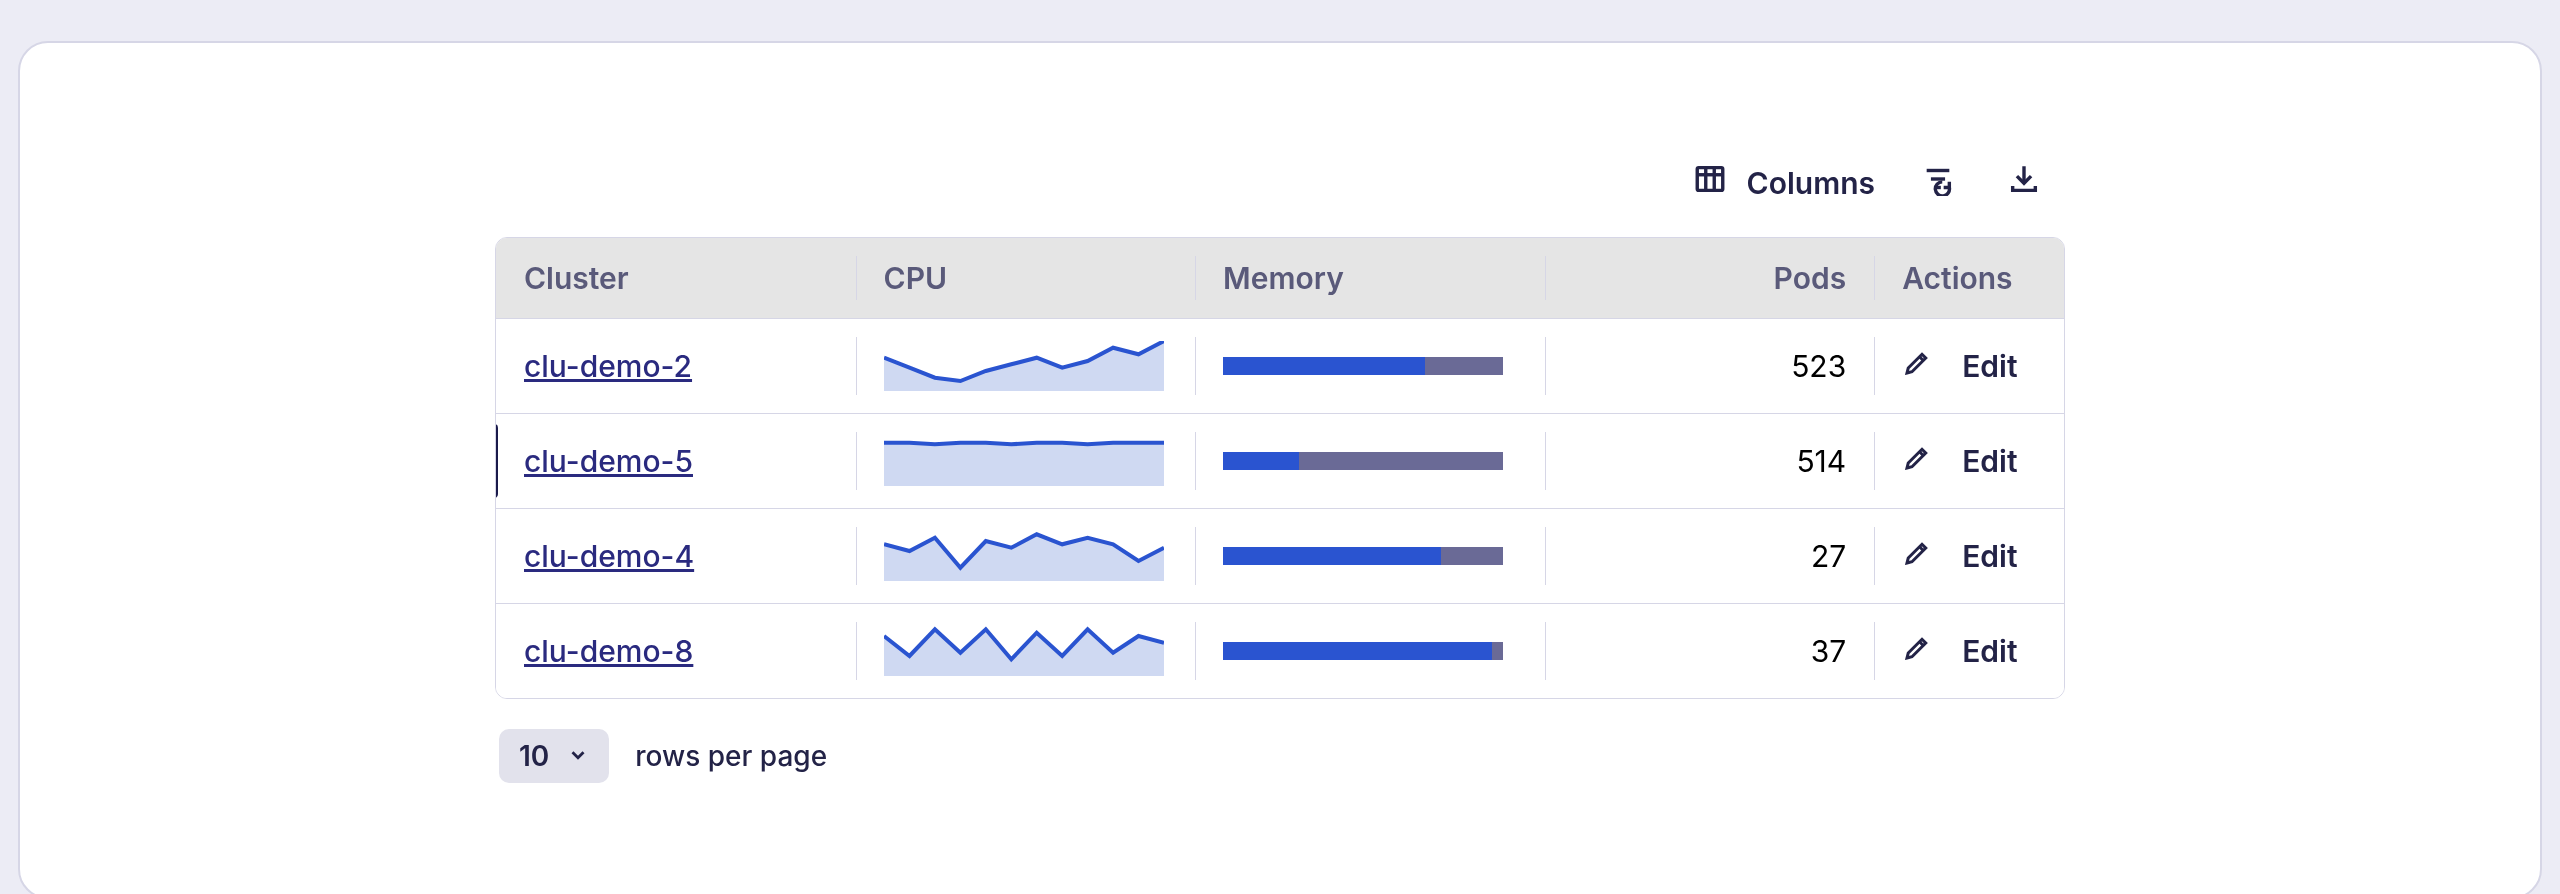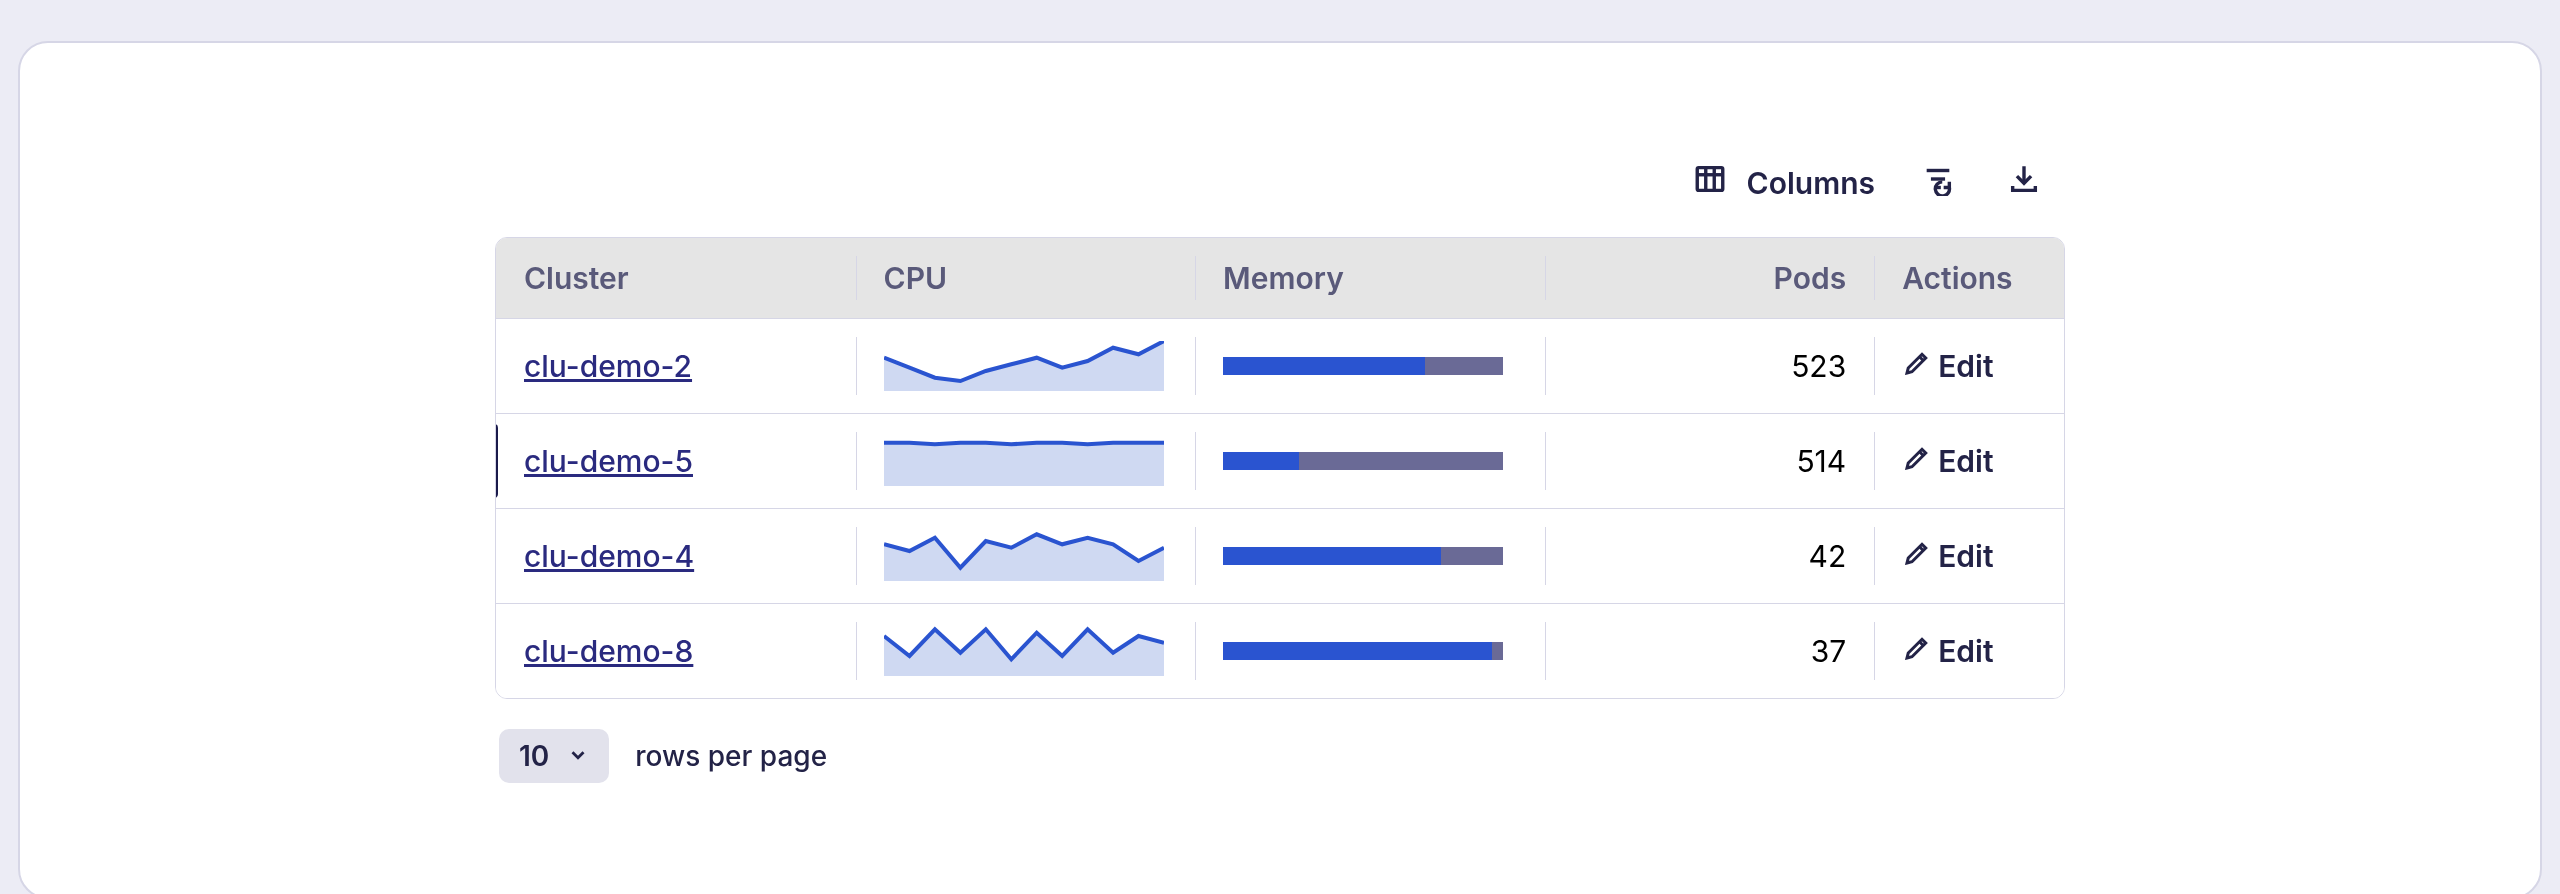--- a/index.html
+++ b/index.html
@@ -112,21 +112,21 @@
   .progress {
     width: 280px; height:18px;
     background: var(--progress-track);
     display:flex;
   }
   .progress-fill {
     height:100%;
     background: var(--progress-fill);
   }
   .edit-btn {
-    display:flex; align-items:center; gap:6px;
+    display:flex; align-items:center; gap:30px;
     color: var(--text-primary);
     font-weight:600;
     cursor:pointer;
   }
   .edit-btn svg { width:30px; height:30px; stroke:var(--text-primary); stroke-width:2.4; fill:none; }
   .row-indicator {
     position:absolute;
     left:-6px; top:10px; bottom:10px; width:8px;
     background:#1a1a4a;
     border-radius:6px;
@@ -273,21 +273,21 @@
                 <path class="area" d="M0.0,13.3L25.5,20.0L50.9,6.7L76.4,36.7L101.8,10.0L127.3,16.7L152.7,3.3L178.2,13.3L203.6,6.7L229.1,13.3L254.5,30.0L280.0,16.7 L280,50 L0,50 Z"></path>
                 <path class="line" d="M0.0,13.3L25.5,20.0L50.9,6.7L76.4,36.7L101.8,10.0L127.3,16.7L152.7,3.3L178.2,13.3L203.6,6.7L229.1,13.3L254.5,30.0L280.0,16.7"></path>
               </svg>
             </div>
             <div class="cell col-memory col-divider">
               <div class="progress">
                 <div class="progress-fill" style="width:78%"></div>
               </div>
             </div>
             <div class="cell col-pods col-divider">
-              <span>42</span>
+              <span>27</span>
             </div>
             <div class="cell col-actions col-divider">
               <div class="edit-btn">
       <span><svg viewBox="0 0 24 24">
                     <path d="M4 20 L8 19 L19 8 L16 5 L5 16 Z"></path>
                     <line x1="14" y1="7" x2="17" y2="10"></line>
                   </svg></span>
       <span>Edit</span>
     </div>
             </div>

